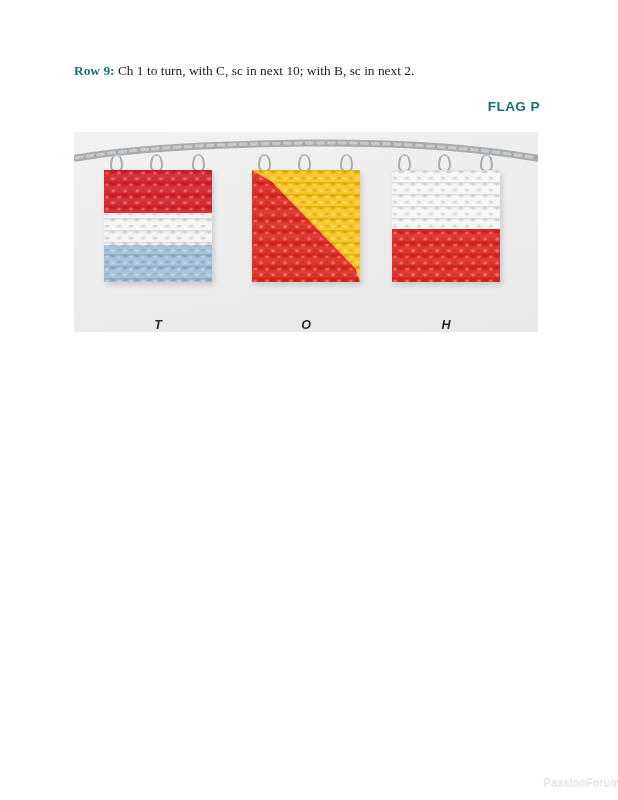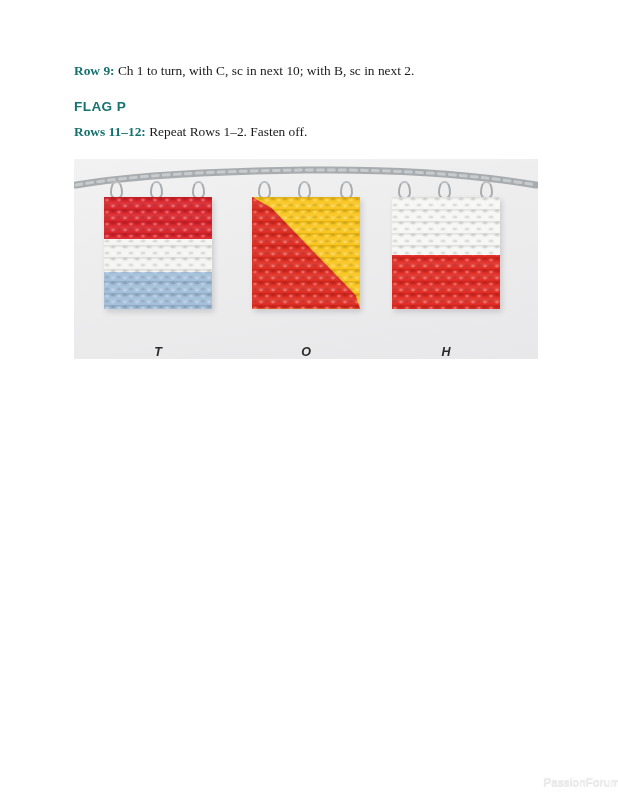--- a/index.html
+++ b/index.html
@@ -42,20 +42,21 @@
     color: #16716f;
   }
 
   .section-head {
     font-family: "Liberation Sans", "DejaVu Sans", sans-serif;
     font-weight: bold;
     font-size: 13.6px;
     letter-spacing: 0.4px;
     color: #17736f;
     margin: 20px 0 9px 0;
+    text-align: right;
   }
 
   
   .photo {
     position: relative;
     width: 464px;
     height: 200px;
     margin-top: 18px;
     background: linear-gradient(170deg, #f2f2f3 0%, #ededee 40%, #e8e8ea 100%);
     overflow: hidden;
@@ -184,21 +185,20 @@
   <div class="content">
 
     <p class="para"><span class="row-label">Row 9:</span><span> Ch 1 to turn, with C, sc in next 10; with B, sc in next 2.</span></p>
 
 
     <h2 class="section-head">FLAG P</h2>
 
 
 
 
-    <p class="para"><span class="row-label">Rows 11–12:</span><span> Repeat Rows 1–2. Fasten off.</span></p>
 
     <div class="photo">
       <div class="photo-inner">
 
         <svg class="garland" viewBox="0 0 464 60" preserveAspectRatio="none">
           <path d="M2,26 C60,16 140,12 232,11 C324,10 404,16 462,26" fill="none" stroke="#a9acae" stroke-width="7" stroke-linecap="round"></path>
           <path d="M2,26 C60,16 140,12 232,11 C324,10 404,16 462,26" fill="none" stroke="#c8cbcd" stroke-width="3" stroke-linecap="round" stroke-dasharray="6 5"></path>
         </svg>
 
         <div class="flag-group g1">

